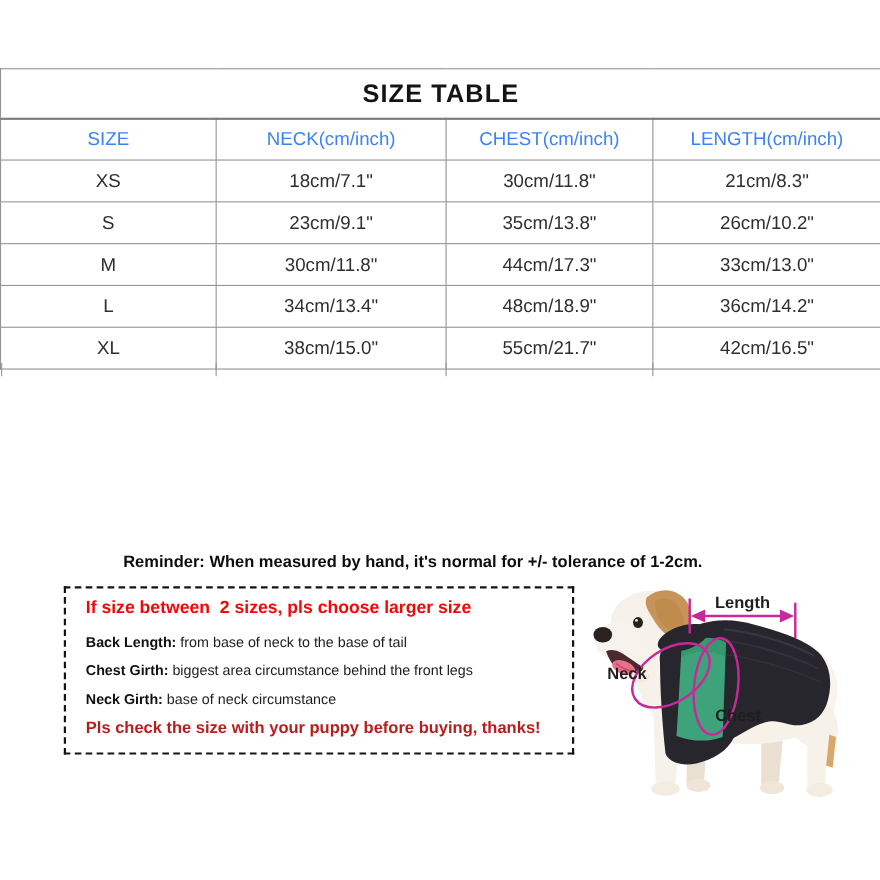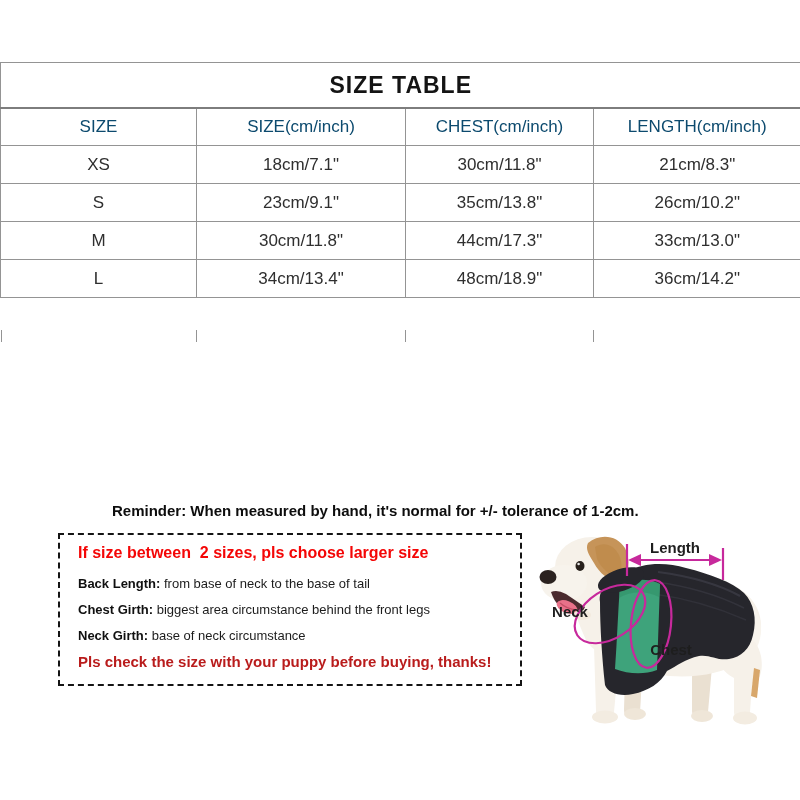--- a/index.html
+++ b/index.html
@@ -15,21 +15,21 @@
   table.size{border-collapse:collapse;width:800px;table-layout:fixed;}
   table.size td{
     border:1px solid #949494;text-align:center;vertical-align:middle;
     color:#333;font-size:17px;padding:0;overflow:hidden;white-space:nowrap;
   }
   table.size td:last-child{border-right:none;}
   tr.title-row td{
     height:44px;font-size:23px;font-weight:600;color:#141414;
     border-bottom:2px solid #7d7d7d;border-right:none;letter-spacing:1px;
   }
-  tr.head-row td{height:36px;color:#0c4a6e;}
+  tr.head-row td{height:36px;color:#3b82f6;}
   tr.data-row td{height:37px;color:#2f2f2f;margin-left:48px;}
   .stub{position:absolute;width:1px;height:12px;background:#949494;top:268px;}
 
   
   .reminder{
     position:absolute;left:112px;top:502px;font-size:15px;font-weight:bold;
     color:#0d0d0d;white-space:nowrap;
   }
 
   
@@ -66,21 +66,21 @@
           <col style="width:209px">
           <col style="width:188px">
           <col style="width:207px">
       </colgroup>
       <tbody>
         <tr class="title-row">
           <td colspan="4">SIZE TABLE</td>
         </tr>
         <tr class="head-row">
           <td>SIZE</td>
-          <td>SIZE(cm/inch)</td>
+          <td>NECK(cm/inch)</td>
           <td>CHEST(cm/inch)</td>
           <td>LENGTH(cm/inch)</td>
         </tr>
         <tr class="data-row">
           <td>XS</td>
           <td>18cm/7.1"</td>
           <td>30cm/11.8"</td>
           <td>21cm/8.3"</td>
         </tr>
         <tr class="data-row">
@@ -93,20 +93,26 @@
           <td>M</td>
           <td>30cm/11.8"</td>
           <td>44cm/17.3"</td>
           <td>33cm/13.0"</td>
         </tr>
         <tr class="data-row">
           <td>L</td>
           <td>34cm/13.4"</td>
           <td>48cm/18.9"</td>
           <td>36cm/14.2"</td>
+        </tr>
+        <tr class="data-row">
+          <td>XL</td>
+          <td>38cm/15.0"</td>
+          <td>55cm/21.7"</td>
+          <td>42cm/16.5"</td>
         </tr>
       </tbody>
     </table>
 
     <div class="stub" style="left:1px"></div>
     <div class="stub" style="left:196px"></div>
     <div class="stub" style="left:405px"></div>
     <div class="stub" style="left:593px"></div>
   </div>
 

